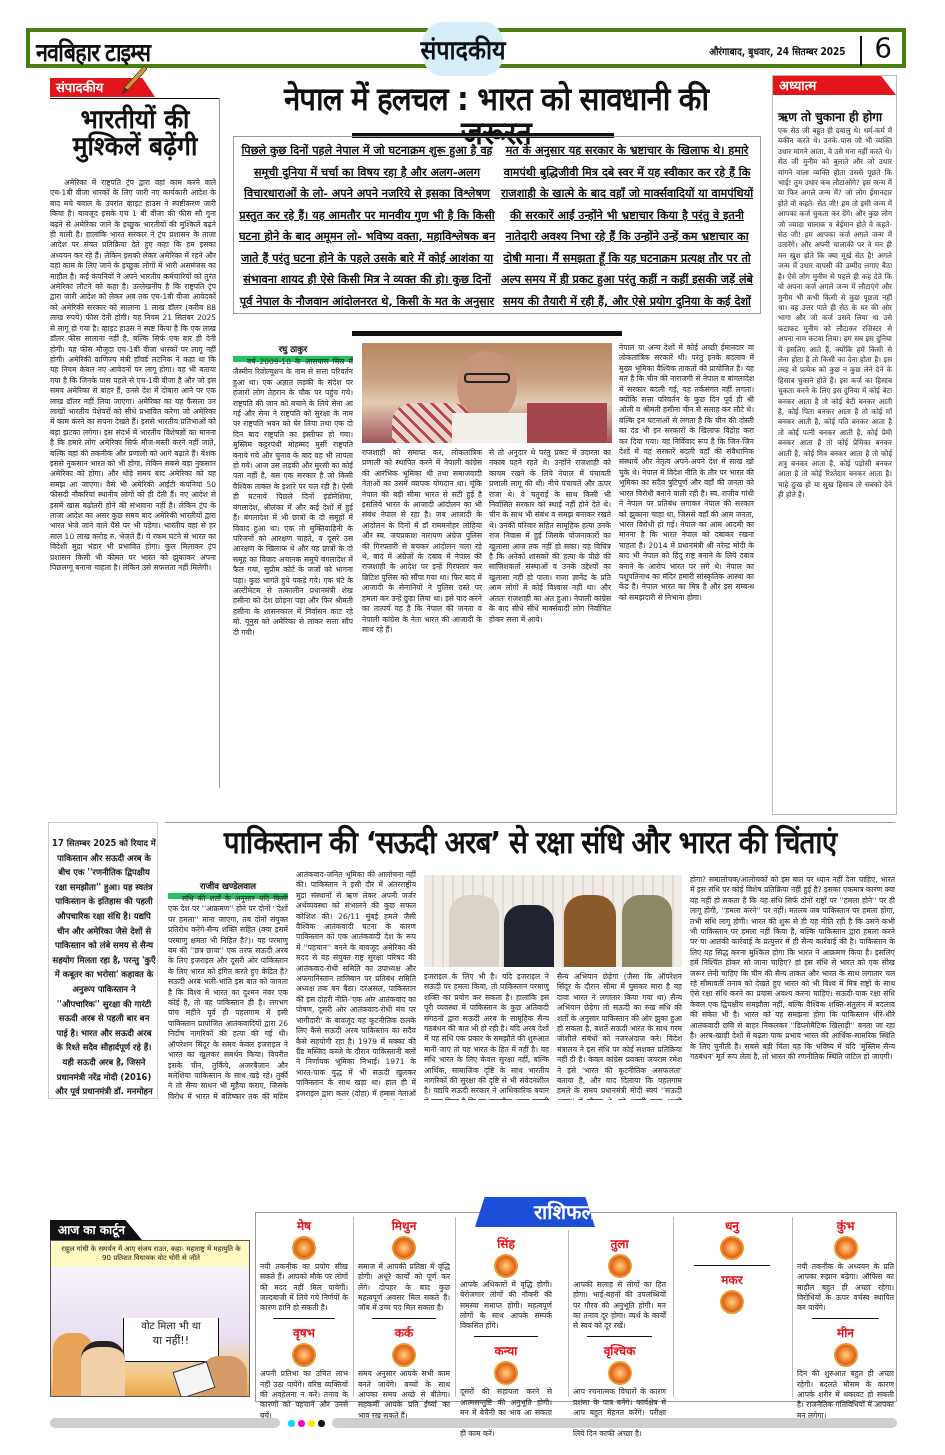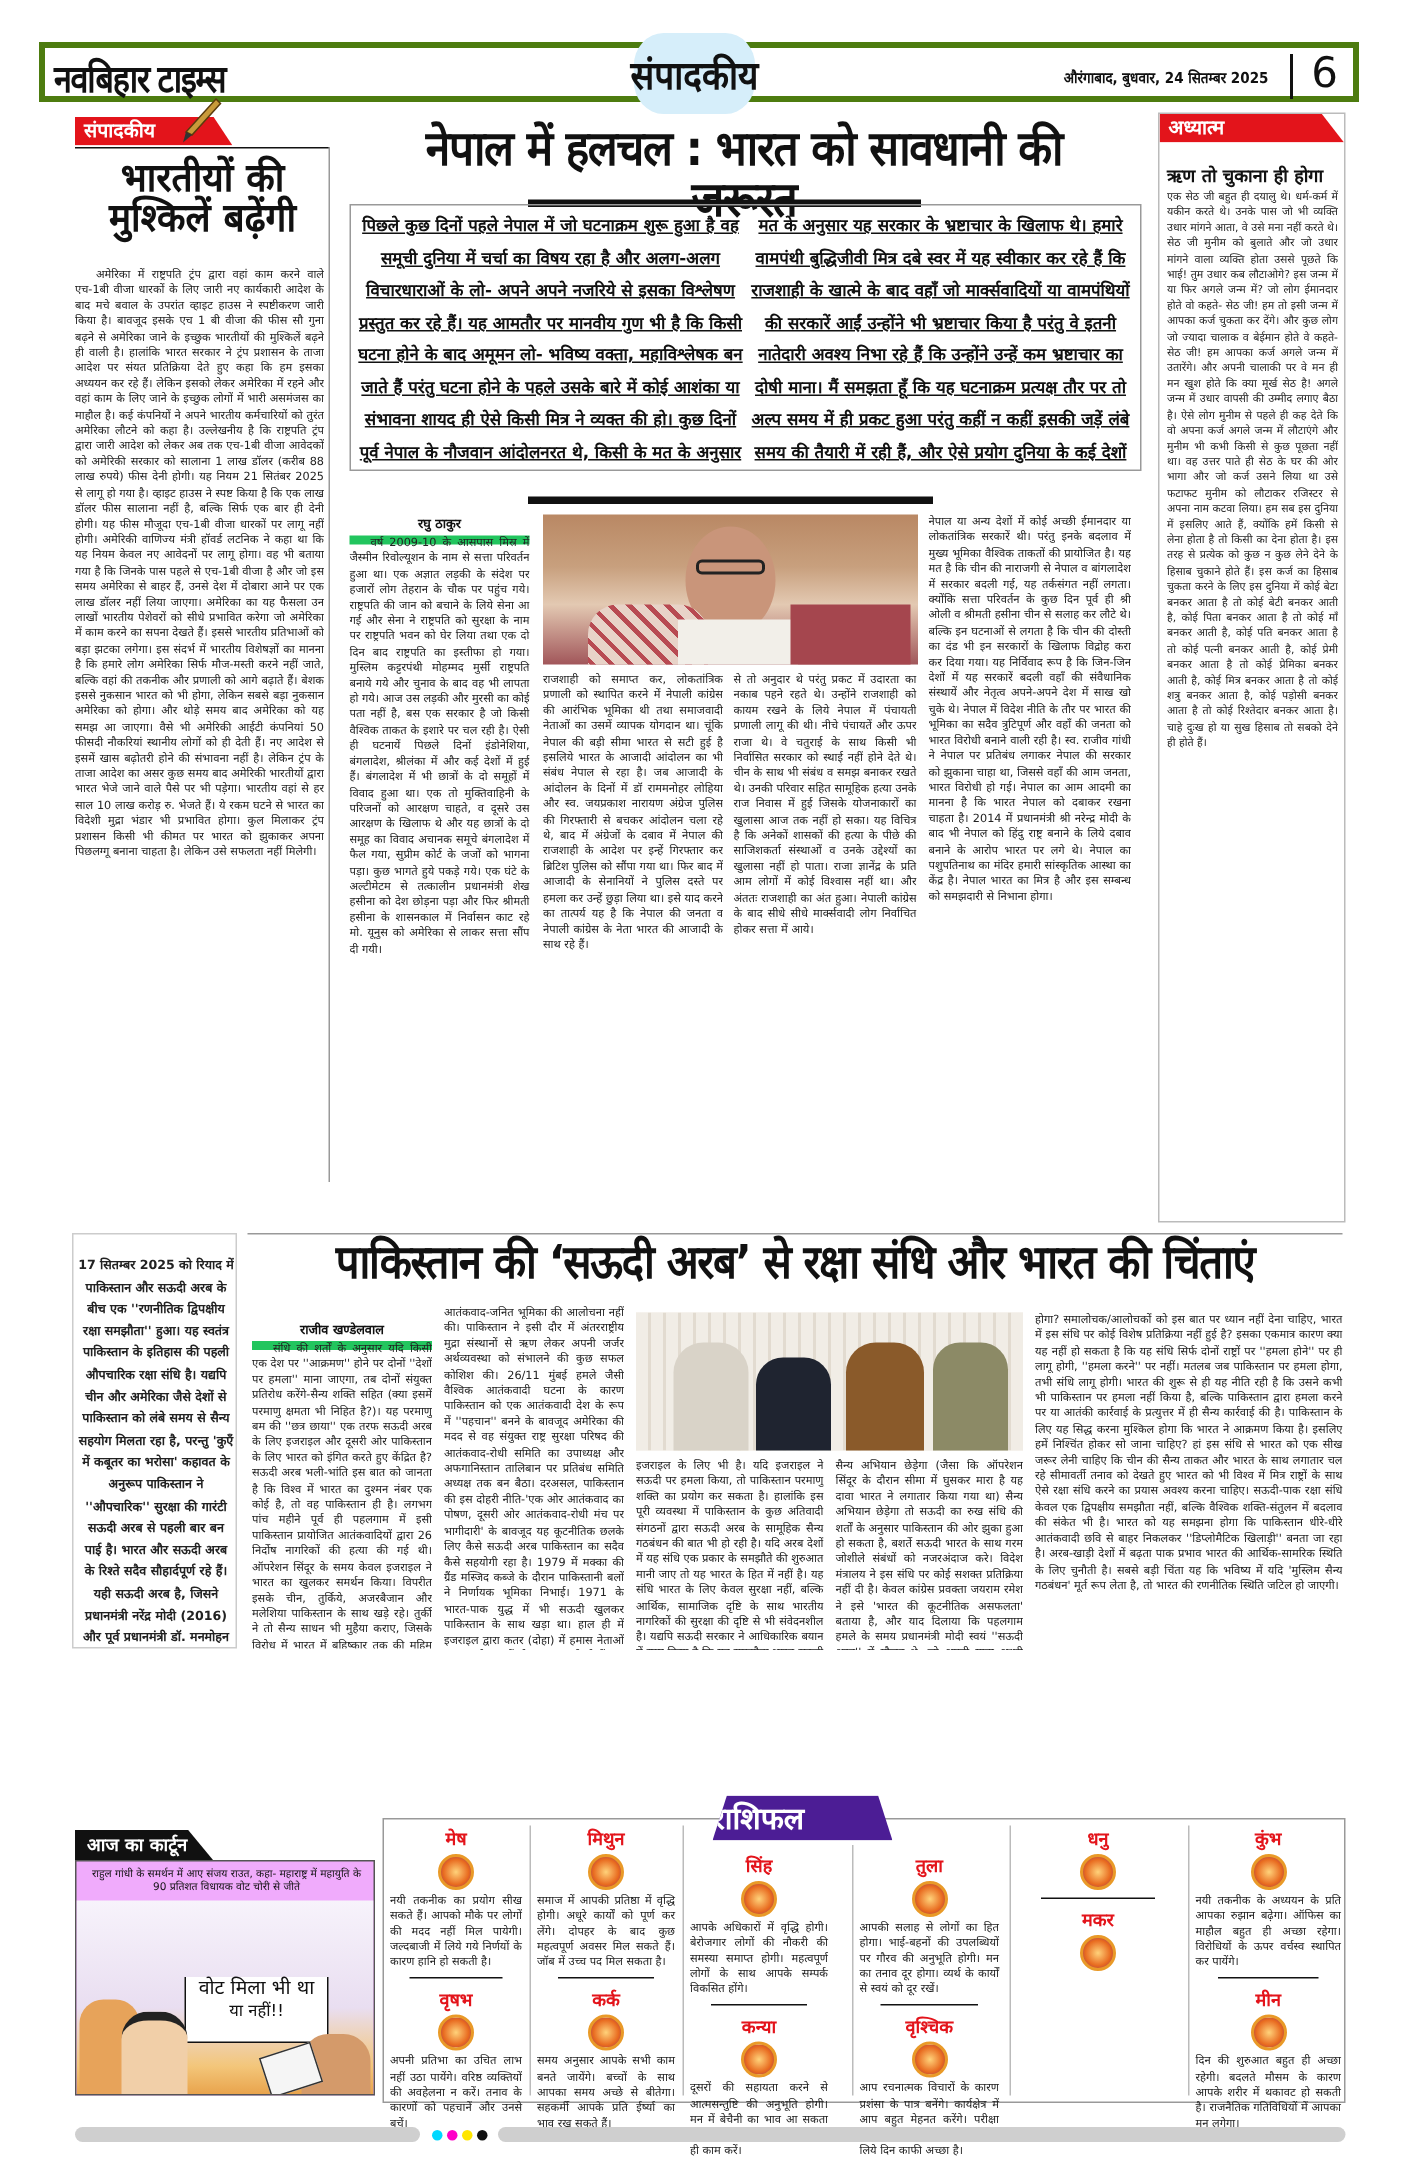--- a/index.html
+++ b/index.html
@@ -115,35 +115,35 @@
     <p style="text-indent:0">इजराइल के लिए भी है। यदि इजराइल ने सऊदी पर हमला किया, तो पाकिस्तान परमाणु शक्ति का प्रयोग कर सकता है। हालांकि इस पूरी व्यवस्था में पाकिस्तान के कुछ अतिवादी संगठनों द्वारा सऊदी अरब के सामूहिक सैन्य गठबंधन की बात भी हो रही है। यदि अरब देशों में यह संधि एक प्रकार के समझौते की शुरुआत मानी जाए तो यह भारत के हित में नहीं है। यह संधि भारत के लिए केवल सुरक्षा नहीं, बल्कि आर्थिक, सामाजिक दृष्टि के साथ भारतीय नागरिकों की सुरक्षा की दृष्टि से भी संवेदनशील है। यद्यपि सऊदी सरकार ने आधिकारिक बयान में स्पष्ट किया है कि यह समझौता भारत-सऊदी संबंधों को प्रभावित नहीं करेगा, परन्तु इसे ''मासूम झूठ'' ही कहा जाएगा। क्योंकि यदि भारत पाकिस्तान-प्रेरित आतंक पर पाकिस्तान के विरुद्ध</p>
   </div>
 <div class="abs text" style="left:557px;top:972px;width:125px;height:128px">
     <p style="text-indent:0">सैन्य अभियान छेड़ेगा (जैसा कि ऑपरेशन सिंदूर के दौरान सीमा में घुसकर मारा है यह दावा भारत ने लगातार किया गया था) सैन्य अभियान छेड़ेगा तो सऊदी का रुख संधि की शर्तों के अनुसार पाकिस्तान की ओर झुका हुआ हो सकता है, बशर्ते सऊदी भारत के साथ गरम जोशीले संबंधों को नजरअंदाज करे। विदेश मंत्रालय ने इस संधि पर कोई सशक्त प्रतिक्रिया नहीं दी है। केवल कांग्रेस प्रवक्ता जयराम रमेश ने इसे 'भारत की कूटनीतिक असफलता' बताया है, और याद दिलाया कि पहलगाम हमले के समय प्रधानमंत्री मोदी स्वयं ''सऊदी अरब'' में मौजूद थे, जो अपनी यात्रा अधूरी छोड़कर तुरंत वापिस भारत लौटे। इस तथ्य को सऊदी अरब के राज सलमान बिन अब्दुल अजीज ने संधि करते समय ध्यान में अवश्य रखा</p>
   </div>
 <div class="abs text" style="left:690px;top:875px;width:205px;height:225px">
     <p style="text-indent:0">होगा? समालोचक/आलोचकों को इस बात पर ध्यान नहीं देना चाहिए, भारत में इस संधि पर कोई विशेष प्रतिक्रिया नहीं हुई है? इसका एकमात्र कारण क्या यह नहीं हो सकता है कि यह संधि सिर्फ दोनों राष्ट्रों पर ''हमला होने'' पर ही लागू होगी, ''हमला करने'' पर नहीं। मतलब जब पाकिस्तान पर हमला होगा, तभी संधि लागू होगी। भारत की शुरू से ही यह नीति रही है कि उसने कभी भी पाकिस्तान पर हमला नहीं किया है, बल्कि पाकिस्तान द्वारा हमला करने पर या आतंकी कार्रवाई के प्रत्युत्तर में ही सैन्य कार्रवाई की है। पाकिस्तान के लिए यह सिद्ध करना मुश्किल होगा कि भारत ने आक्रमण किया है। इसलिए हमें निश्चिंत होकर सो जाना चाहिए? हां इस संधि से भारत को एक सीख जरूर लेनी चाहिए कि चीन की सैन्य ताकत और भारत के साथ लगातार चल रहे सीमावर्ती तनाव को देखते हुए भारत को भी विश्व में मित्र राष्ट्रों के साथ ऐसे रक्षा संधि करने का प्रयास अवश्य करना चाहिए। सऊदी-पाक रक्षा संधि केवल एक द्विपक्षीय समझौता नहीं, बल्कि वैश्विक शक्ति-संतुलन में बदलाव की संकेत भी है। भारत को यह समझना होगा कि पाकिस्तान धीरे-धीरे आतंकवादी छवि से बाहर निकलकर ''डिप्लोमैटिक खिलाड़ी'' बनता जा रहा है। अरब-खाड़ी देशों में बढ़ता पाक प्रभाव भारत की आर्थिक-सामरिक स्थिति के लिए चुनौती है। सबसे बड़ी चिंता यह कि भविष्य में यदि 'मुस्लिम सैन्य गठबंधन' मूर्त रूप लेता है, तो भारत की रणनीतिक स्थिति जटिल हो जाएगी।</p>
   </div>
 
 <div class="abs" style="left:50px;top:1220px;width:92px;height:20px;background:#111;color:#fff;font-weight:bold;font-size:12px;line-height:20px;padding-left:8px;clip-path:polygon(0 0,82% 0,100% 100%,0 100%)">आज का कार्टून</div>
-<div class="abs" style="left:50px;top:1240px;width:200px;height:157px;border:1px solid #555;background:#f0abfc;overflow:hidden">
+<div class="abs" style="left:50px;top:1240px;width:200px;height:157px;border:1px solid #555;background:#fef9c3;overflow:hidden">
   <div style="position:absolute;left:6px;top:4px;width:188px;font-size:7px;line-height:9px;text-align:center">राहुल गांधी के समर्थन में आए संजय राउत, कहा- महाराष्ट्र में महायुति के 90 प्रतिशत विधायक वोट चोरी से जीते</div>
   <div style="position:absolute;left:0;top:26px;width:100%;height:130px;background:linear-gradient(180deg,#f7f3fb 0%,#e9def1 55%,#f3c67a 85%,#e8a24a 100%)"></div>
   <div style="position:absolute;left:72px;top:77px;width:96px;height:44px;border:1px solid #111;border-top:none;background:#fff">
-    <div style="font-size:13px;text-align:center;line-height:15px">वोट मिला भी था</div>
+    <div style="font-size:10px;text-align:center;line-height:15px">वोट मिला भी था</div>
     <div style="font-size:11px;text-align:center;line-height:15px">या नहीं!!</div>
   </div>
   <div style="position:absolute;left:2px;top:92px;width:40px;height:70px;background:#e7a35a;border-radius:16px 16px 0 0"></div>
   <div style="position:absolute;left:30px;top:100px;width:44px;height:60px;background:#f1cfa8;border-radius:18px 18px 0 0;border-top:6px solid #222"></div>
   <div style="position:absolute;left:150px;top:115px;width:46px;height:45px;background:#d49a6a;border-radius:18px 18px 0 0"></div>
   <div style="position:absolute;left:125px;top:125px;width:36px;height:28px;background:#f5f5f5;border:1px solid #333;transform:rotate(-18deg)"></div>
 </div>
 
 <div class="abs box" style="left:255px;top:1212px;width:642px;height:190px;border-color:#999"></div>
-<div class="abs" style="left:475px;top:1197px;width:120px;height:30px;background:#4c1d95;color:#fff;font-size:20px;font-weight:bold;text-align:left;line-height:30px;clip-path:polygon(8% 0,92% 0,100% 100%,0 100%)">राशिफल</div>
+<div class="abs" style="left:475px;top:1197px;width:120px;height:30px;background:#1d4ed8;color:#fff;font-size:20px;font-weight:bold;text-align:right;line-height:30px;clip-path:polygon(8% 0,92% 0,100% 100%,0 100%)">राशिफल</div>
 
 <div class="abs" style="left:260px;top:1217px;width:88px">
   <div class="rashi-name">मेष</div>
   <div class="rashi-icon"></div>
   <div class="rashi-text">नयी तकनीक का प्रयोग सीख सकते हैं। आपको मौके पर लोगों की मदद नहीं मिल पायेगी। जल्दबाजी में लिये गये निर्णयों के कारण हानि हो सकती है।</div>
   <div class="rashi-sep"></div>
   <div class="rashi-name">वृषभ</div>
   <div class="rashi-icon"></div>
   <div class="rashi-text">अपनी प्रतिभा का उचित लाभ नहीं उठा पायेंगे। वरिष्ठ व्यक्तियों की अवहेलना न करें। तनाव के कारणों को पहचानें और उनसे बचें।</div>
 </div>

